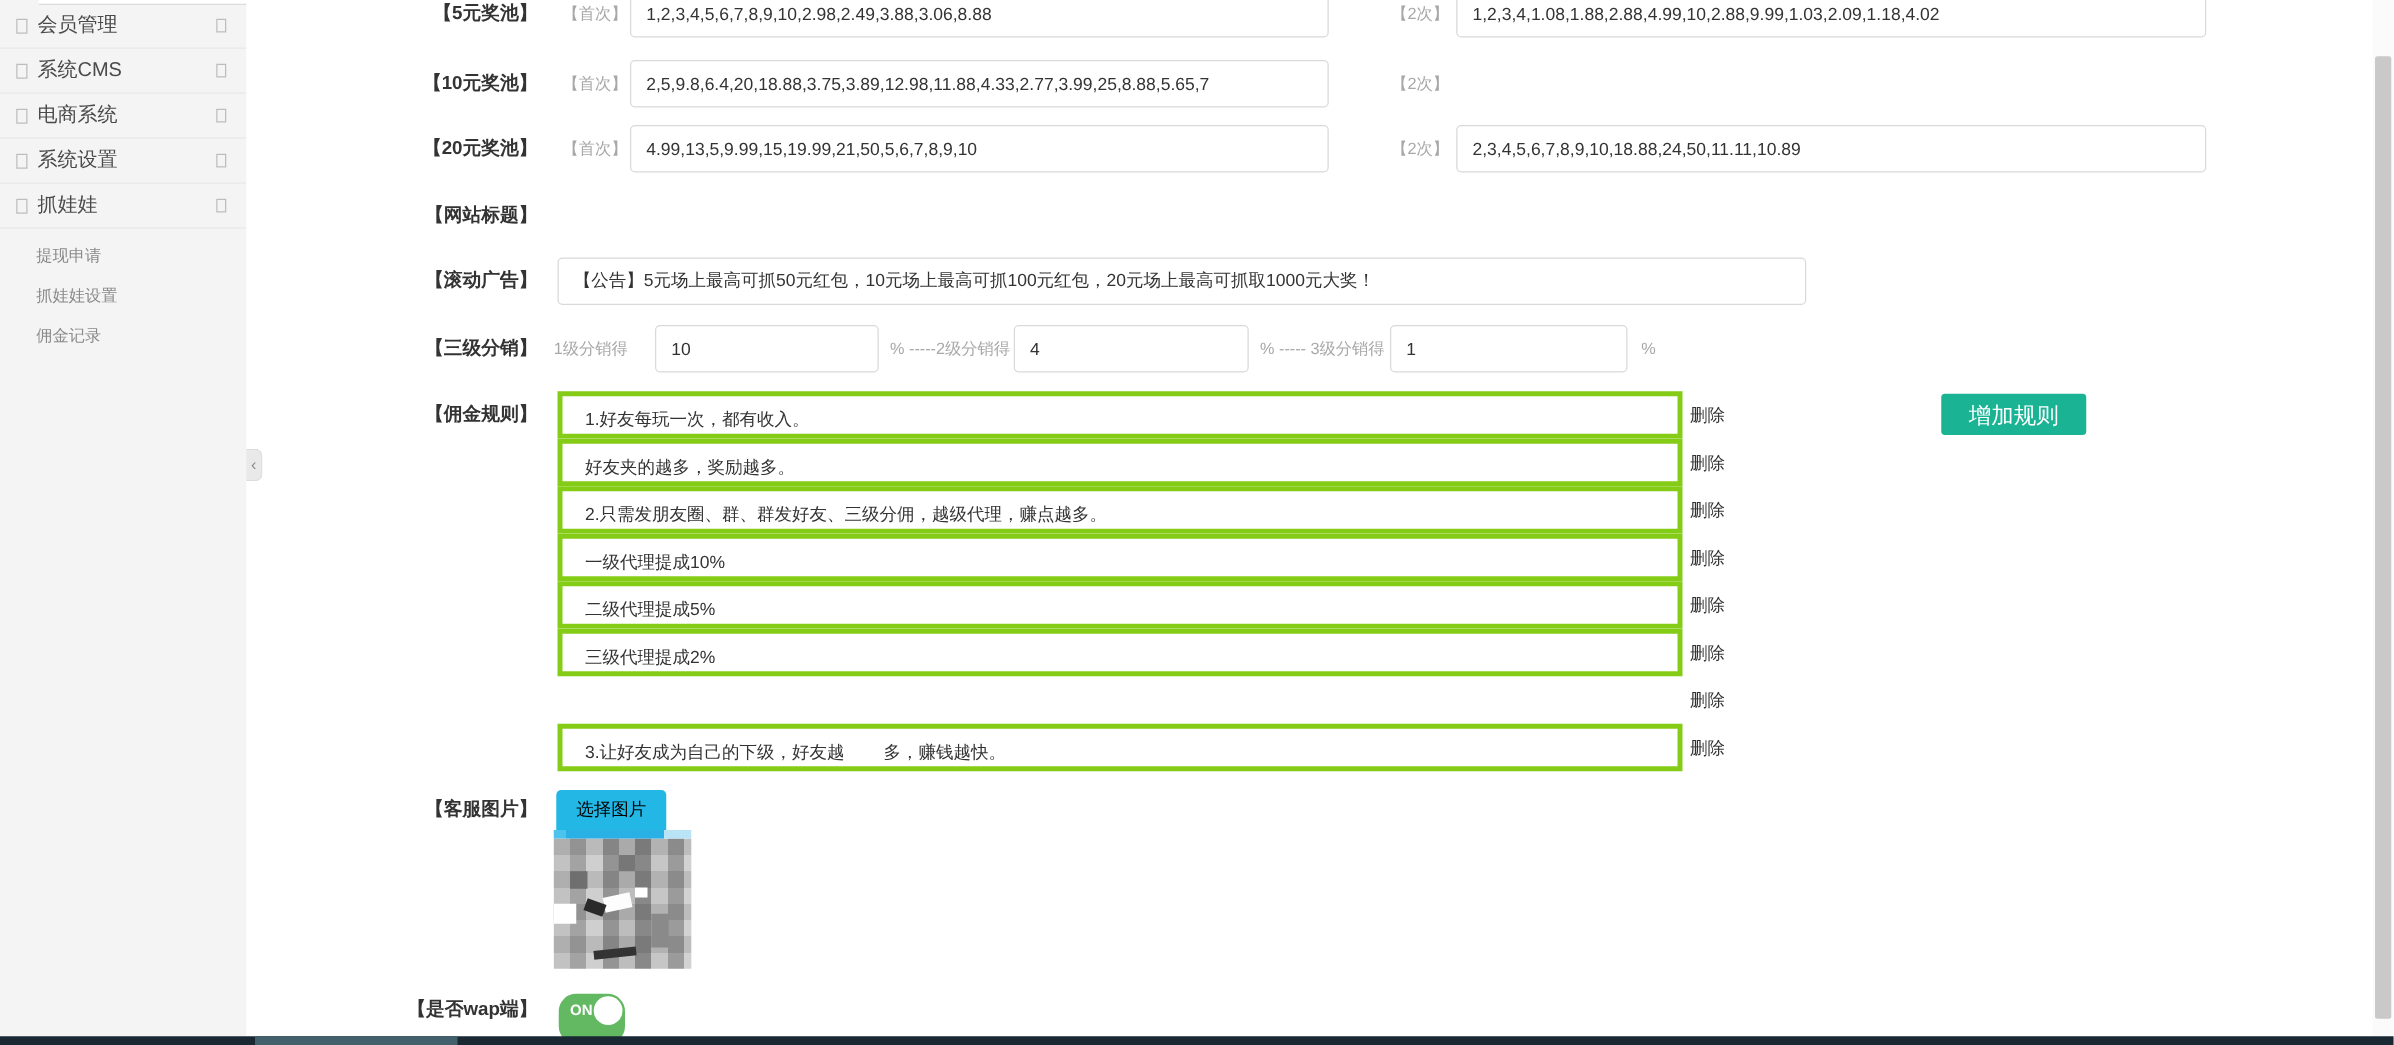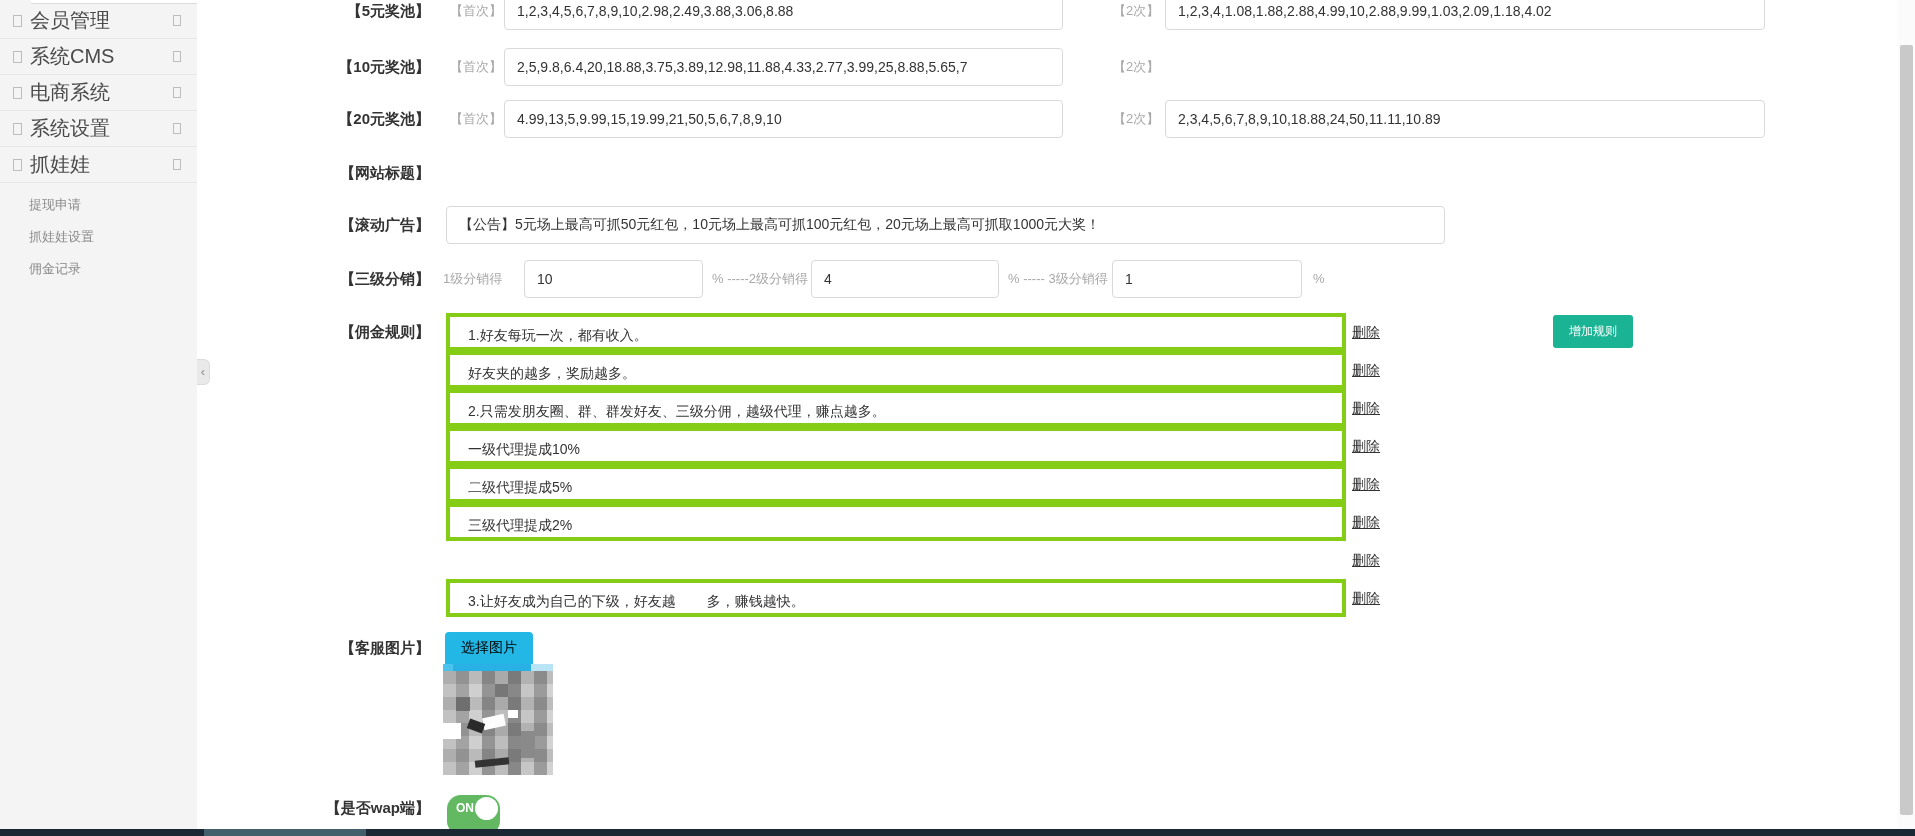--- a/index.html
+++ b/index.html
@@ -5,38 +5,38 @@
   * { margin:0; padding:0; box-sizing:border-box; }
   html,body { width:1915px; height:836px; overflow:hidden; background:#fff;
               font-family:"Liberation Sans","DejaVu Sans",sans-serif; }
   .stage { position:relative; width:1915px; height:836px; background:#fff; }
 
   
   .sidebar { position:absolute; left:0; top:0; width:197px; height:829px; background:#f4f4f4; }
   .sidebar-top { position:absolute; left:31px; top:0; width:166px; height:4px; background:#fff; border-bottom:1px solid #dcdcdc; }
   .menu { position:absolute; left:0; top:3px; width:197px; }
   .menu-item { display:flex; align-items:center; height:36px; padding-left:13px; border-bottom:1px solid #e7e7e7; cursor:pointer; }
-  .menu-item .mi-label { font-size:20px; color:#4a4a4a; margin-left:8px; }
+  .menu-item .mi-label { font-size:16px; color:#4a4a4a; margin-left:8px; }
   .tofu { display:inline-block; width:9px; height:12px; border:1px solid #bdbdbd; background:transparent; }
   .menu-item .chev { margin-left:auto; margin-right:16px; width:8px; height:11px; }
   .submenu { padding-top:6px; }
   .submenu-item { height:32px; line-height:32px; padding-left:29px; font-size:13px; color:#8a8a8a; cursor:pointer; }
   .collapse-tab { position:absolute; left:197px; top:359px; width:13px; height:26px; background:#e9e9e9; border:1px solid #ddd; border-left:none; border-radius:0 6px 6px 0; color:#8d8d8d; font-size:13px; line-height:24px; text-align:center; cursor:pointer; }
 
   
   .flabel { position:absolute; left:300px; width:130px; text-align:right; font-size:15px; font-weight:600; color:#333; line-height:38px; white-space:nowrap; }
   .glabel { position:absolute; font-size:13px; color:#a8a8a8; line-height:38px; white-space:nowrap; }
   .tinput { position:absolute; height:38px; border:1px solid #d9d9d9; border-radius:4px; padding:0 12px; font-size:14px; color:#333;
             font-family:"Liberation Sans","DejaVu Sans",sans-serif; background:#fff; outline:none; }
 
   
   .rule-box { position:absolute; left:446px; width:900px; height:38px; line-height:36px; border:4px solid #84cc16; background:#fff; padding-left:18px; font-size:14px; color:#333; white-space:pre; overflow:hidden; }
   .rule-box.indent { }
-  .del-link { position:absolute; left:1352px; width:44px; font-size:14px; color:#333; line-height:38px; cursor:pointer;text-decoration:underline; }
-  .add-rule-btn { position:absolute; left:1553px; top:315px; width:80px; height:33px; background:#1ab394; color:#fff; border:none; border-radius:3px; font-size:12px; cursor:pointer; font-family:inherit; }
+  .del-link { position:absolute; left:1352px; width:44px; font-size:14px; color:#333; line-height:38px; cursor:pointer; }
+  .add-rule-btn { position:absolute; left:1553px; top:315px; width:116px; height:33px; background:#1ab394; color:#fff; border:none; border-radius:3px; font-size:18px; cursor:pointer; font-family:inherit; }
 
   
   .pick-img-btn { position:absolute; left:445px; top:632px; width:88px; height:32px; background:#23b7e5; color:#000000; border:none; border-radius:4px 4px 0 0; font-size:14px; cursor:pointer; font-family:inherit; }
   .img-strip { position:absolute; left:443px; top:664px; width:110px; height:7px;
                background:linear-gradient(90deg,#4cc3ec 0 10px,#29b1e6 10px 88px,#b9e4f6 88px 110px); }
   .mosaic { position:absolute; left:443px; top:671px; width:110px; height:104px; overflow:hidden;
             background:
               repeating-linear-gradient(0deg, rgba(255,255,255,0) 0 13px, rgba(0,0,0,0.10) 13px 26px),
               repeating-linear-gradient(90deg,#c2c2c2 0 13px,#a3a3a3 13px 26px,#cfcfcf 26px 39px,#949494 39px 52px,#bdbdbd 52px 65px,#888 65px 78px,#c6c6c6 78px 91px,#9b9b9b 91px 104px,#d2d2d2 104px 110px); }
   .mosaic .blk { position:absolute; }

